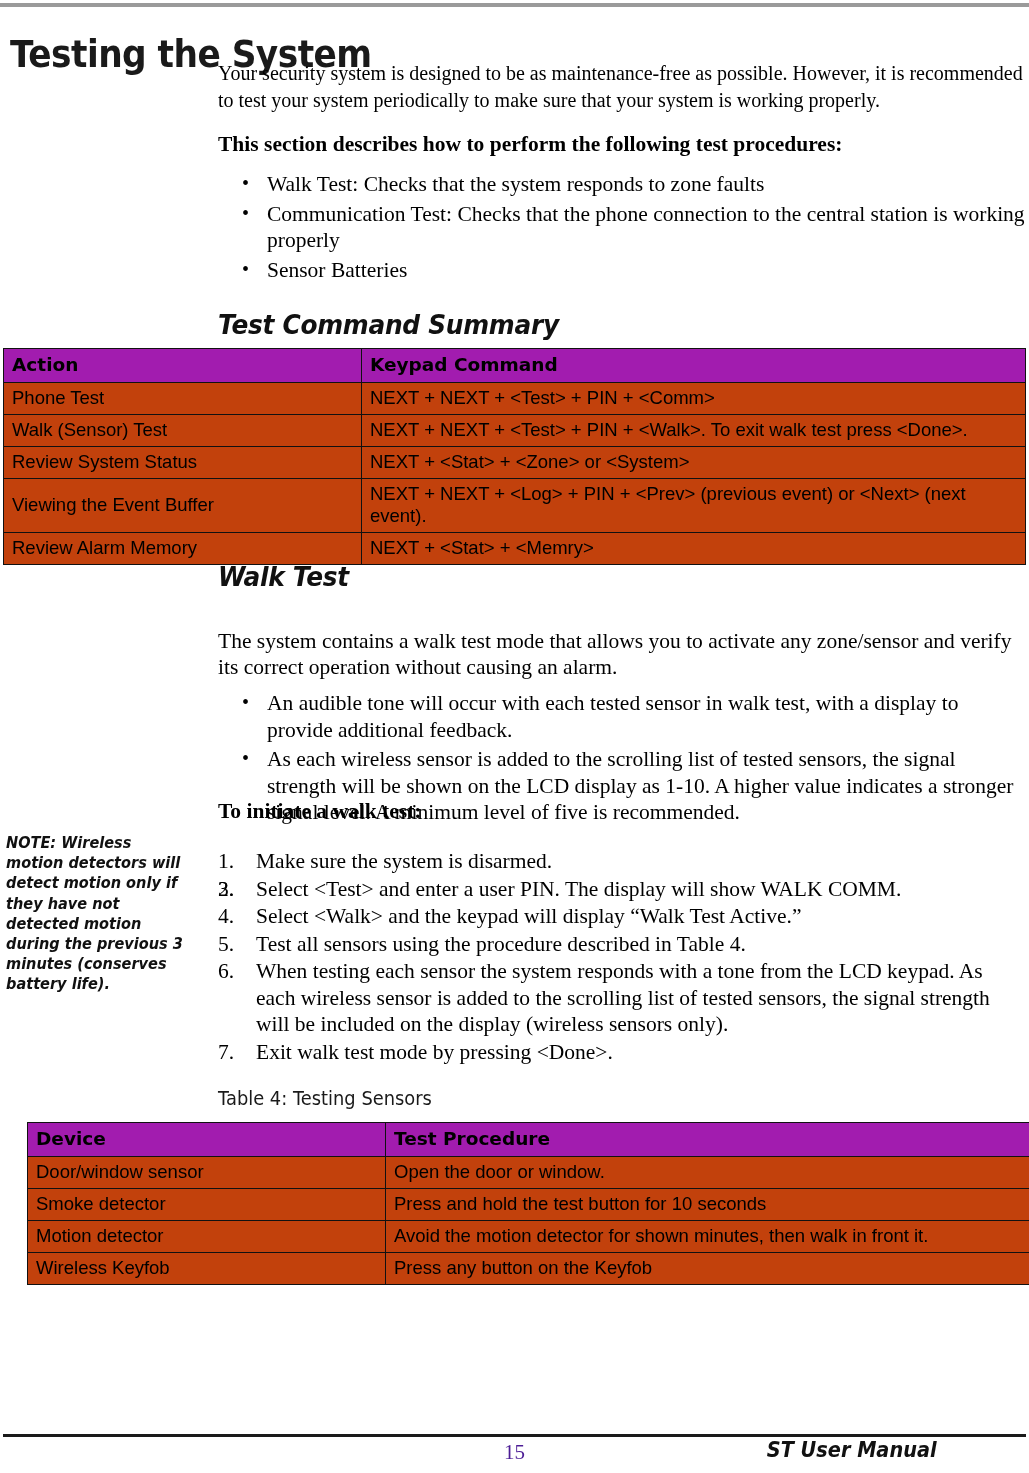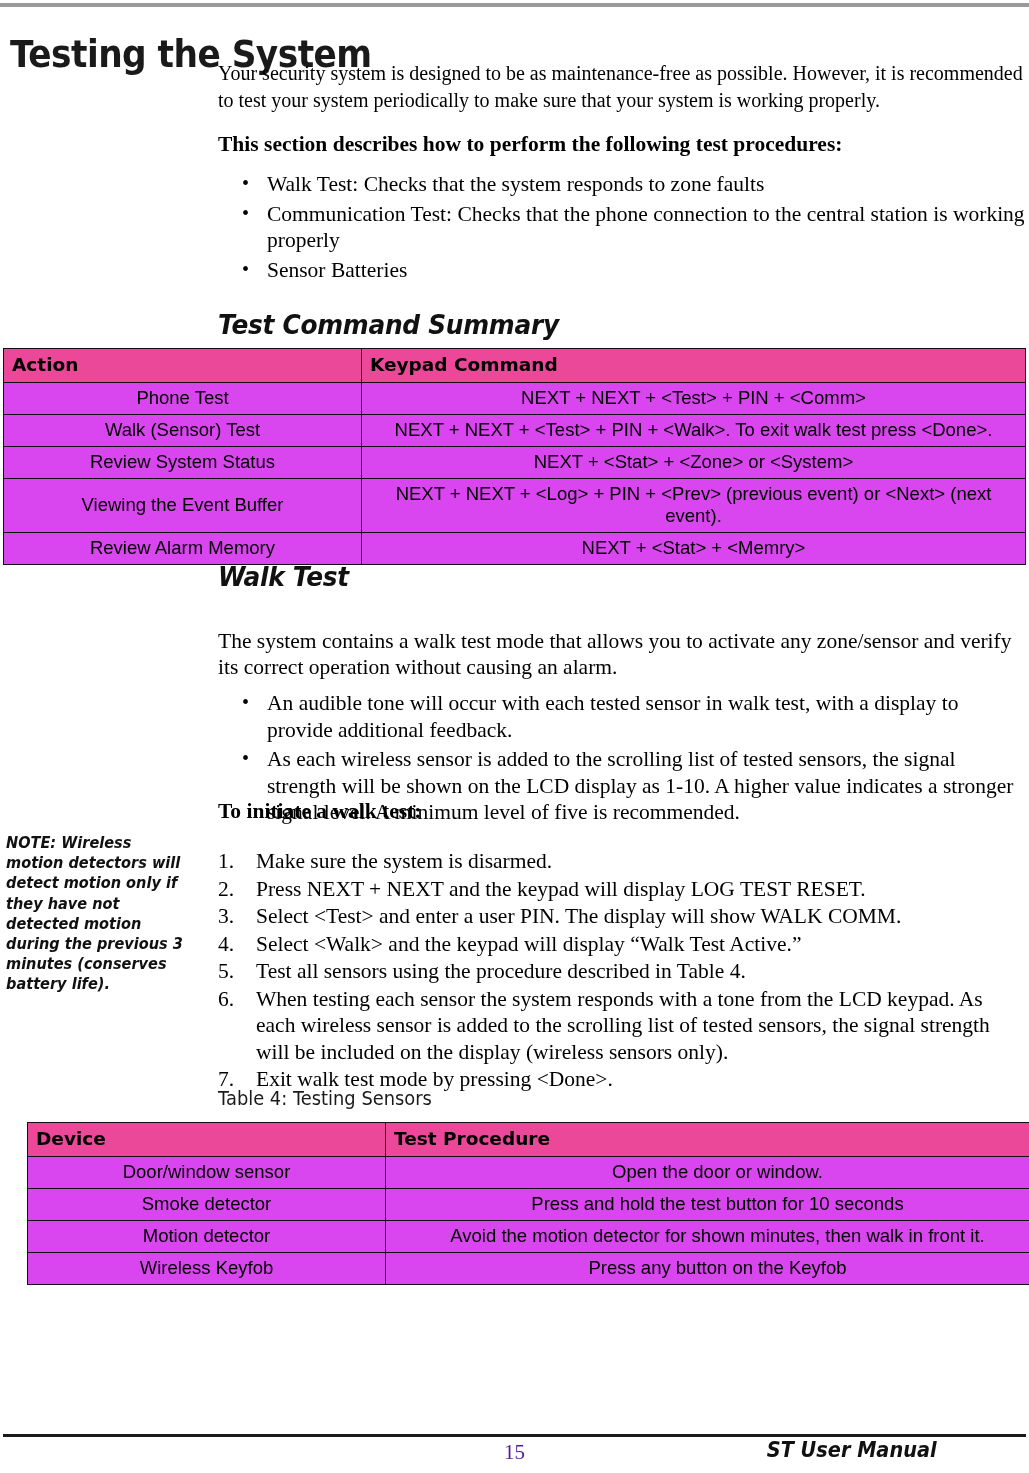--- a/index.html
+++ b/index.html
@@ -114,32 +114,31 @@
   }
   table.tbl th, table.tbl td {
     border: 1.6px solid #111;
     text-align: left;
     vertical-align: middle;
     padding: 3px 8px 4px 8px;
     font-size: 18.5px;
     line-height: 22px;
   }
   table.tbl th {
-    background: #ec4899;
+    background: #a21caf;
     font-weight: bold;
     font-family: "DejaVu Sans", sans-serif;
     font-size: 18.5px;
     padding-top: 5px;
     padding-bottom: 6px;
   }
   table.tbl td {
-    background: #d946ef;
+    background: #c2410c;
     padding-top: 4px;
     padding-bottom: 5px;
-    text-align: center;
   }
 
   
   #table-command-summary-wrap {
     position: absolute;
     left: 3px;
     top: 348px;
     width: 1023px;
   }
   #table-command-summary { width: 1023px; }
@@ -325,21 +324,20 @@
 
   <div class="col" style="top:798px;">
     <p class="bold-lead" style="margin-bottom:24px;">To initiate a walk test:</p>
     <ol class="steps">
       <li>
         <span class="num">1.</span>
         <span>Make sure the system is disarmed.</span>
       </li>
       <li>
         <span class="num">2.</span>
-        <span>Press NEXT + NEXT and the keypad will display LOG TEST RESET.</span>
       </li>
       <li>
         <span class="num">3.</span>
         <span>Select &lt;Test&gt; and enter a user PIN. The display will show WALK COMM.</span>
       </li>
       <li>
         <span class="num">4.</span>
         <span>Select &lt;Walk&gt; and the keypad will display “Walk Test Active.”</span>
       </li>
       <li>

